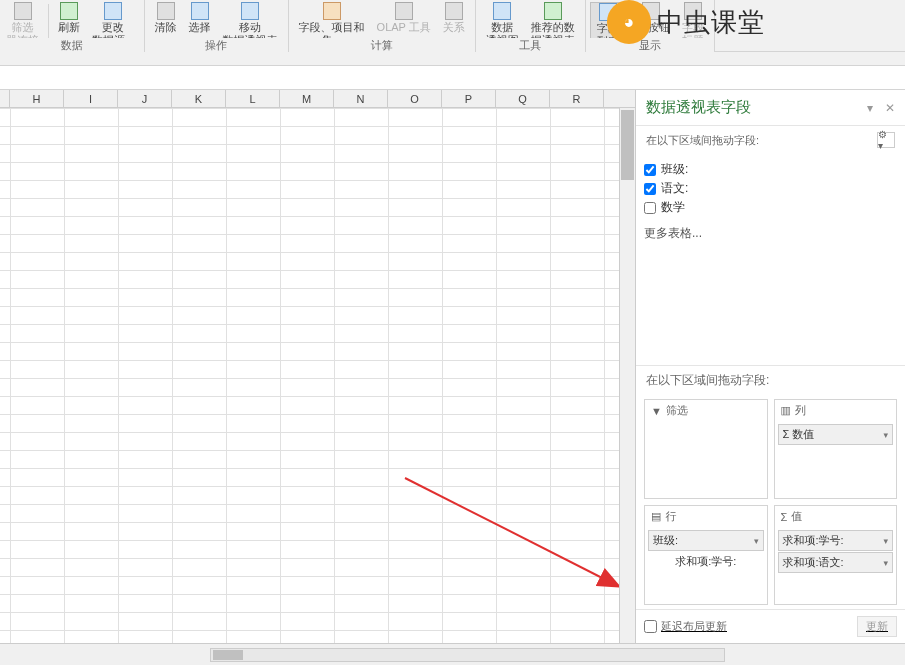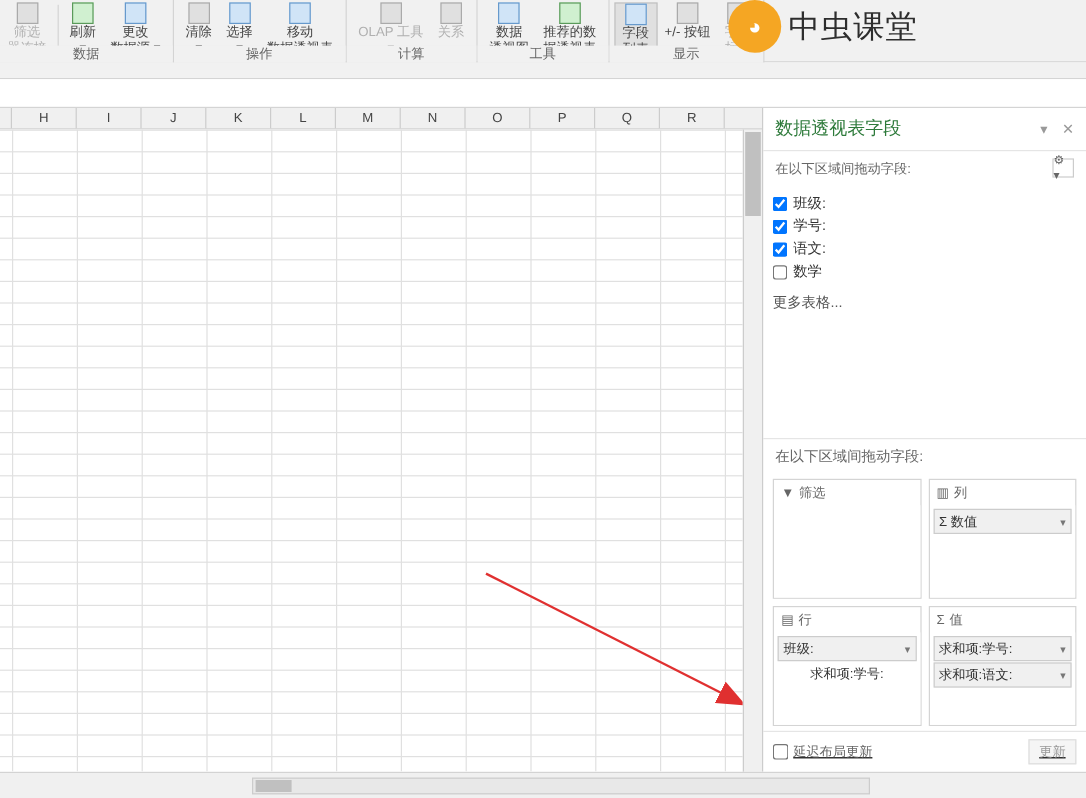--- a/index.html
+++ b/index.html
@@ -133,20 +133,25 @@
     </div>
     <div class="ribbon-btn wide">
       <span class="icon ico-box ico-blue" style="width:18px;height:18px;"></span>
       <span class="lbl">移动</span>
       <span class="sub">数据透视表</span>
     </div>
     <div class="group-label">操作</div>
   </div>
 
   <div class="ribbon-group">
+    <div class="ribbon-btn wide">
+      <span class="icon ico-box ico-orange" style="width:18px;height:18px;"></span>
+      <span class="lbl">字段、项目和</span>
+      <span class="sub"><span>集</span> ▾</span>
+    </div>
     <div class="ribbon-btn disabled">
       <span class="icon ico-box ico-gray" style="width:18px;height:18px;"></span>
       <span class="lbl">OLAP 工具</span>
       <span class="sub">▾</span>
     </div>
     <div class="ribbon-btn disabled">
       <span class="icon ico-box ico-gray" style="width:18px;height:18px;"></span>
       <span class="lbl">关系</span>
     </div>
     <div class="group-label">计算</div>
@@ -279,24 +284,20 @@
       <div class="gear">⚙ ▾</div>
     </div>
 
     <div class="field-list">
       <div class="field-item">
         <input type="checkbox" checked="" style="">
         <label>班级:</label>
       </div>
       <div class="field-item">
         <input type="checkbox" checked="" style="">
-        <label>学号:</label>
-      </div>
-      <div class="field-item">
-        <input type="checkbox" checked="" style="">
         <label>语文:</label>
       </div>
       <div class="field-item">
         <input type="checkbox" style="">
         <label>数学</label>
       </div>
       <div class="more-tables">更多表格...</div>
     </div>
 
     <div class="field-spacer"></div>

